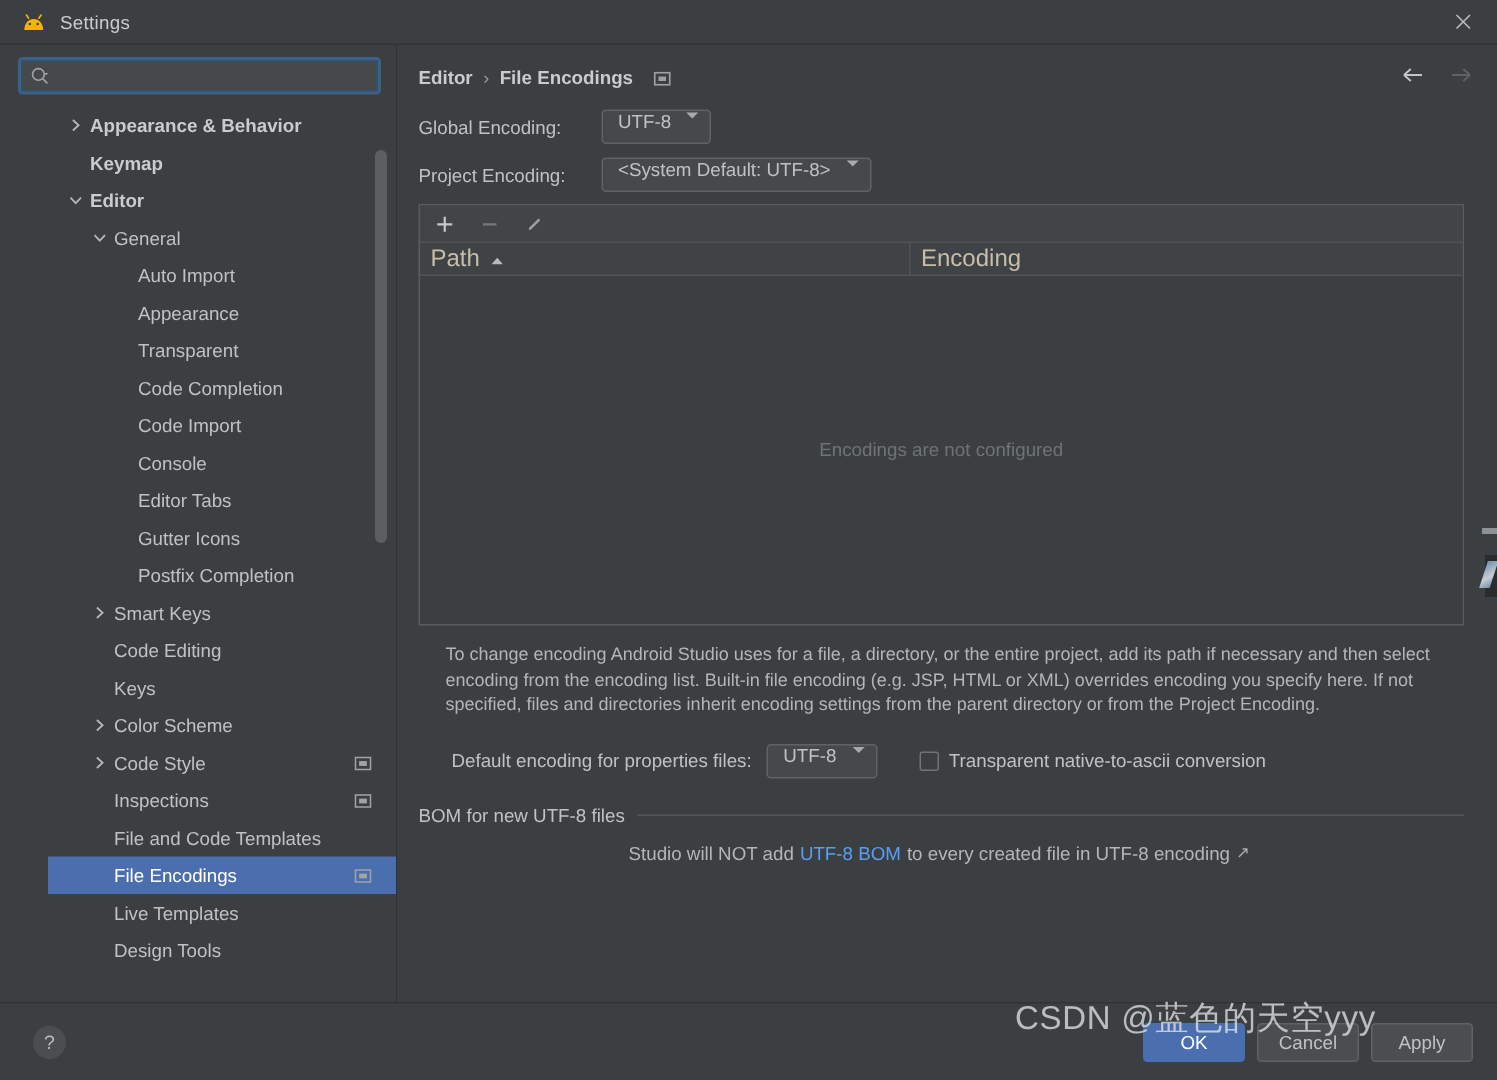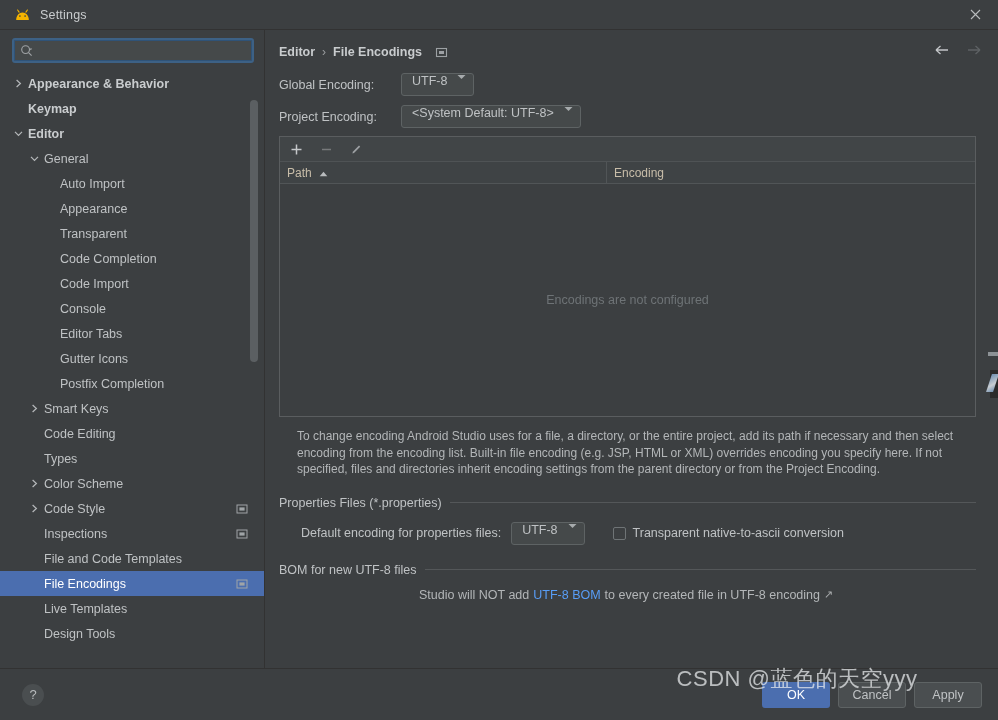--- a/index.html
+++ b/index.html
@@ -85,20 +85,21 @@
     position: relative;
     padding-top: 2px;
   }
   .tree-row {
     height: 25px;
     display: flex;
     align-items: center;
     padding-right: 22px;
     white-space: nowrap;
     position: relative;
+    margin-left: 32px;
   }
   .tree-row.sel { background: #4b6eaf; }
   .tree-row.sel .tree-label { color: #ffffff; }
   .tree-label { font-size: 12.5px; color: #bfc2c4; }
   .tree-label.bold { font-weight: bold; color: #c9ccce; }
   .twisty {
     width: 13px; height: 13px; flex: 0 0 13px;
     display: flex; align-items: center; justify-content: center;
     margin-right: 3px;
   }
@@ -182,21 +183,21 @@
   }
   .tb-btn { width: 16px; height: 16px; display:flex; align-items:center; justify-content:center; }
   .table-head {
     height: 22px;
     background: #3f4345;
     border-bottom: 1px solid #515557;
     display: flex;
     align-items: center;
   }
   .th {
-    font-size: 12px; color: #c2b7a6;
+    font-size: 16px; color: #c2b7a6;
     padding-left: 7px;
     height: 22px; display: flex; align-items: center; gap: 7px;
   }
   .th.path { width: 327px; border-right: 1px solid #515557; color: #c8bda9; }
   .th.enc { flex: 1; color: #c8bda9; }
   .table-body {
     flex: 1 1 auto;
     display: flex; align-items: center; justify-content: center;
     background: #3c3f41;
   }
@@ -423,21 +424,21 @@
               </svg>
             </span>
             <span class="tree-label">Smart Keys</span>
           </div>
           <div class="tree-row" style="padding-left: 28px;">
             <span class="twisty empty"></span>
             <span class="tree-label">Code Editing</span>
           </div>
           <div class="tree-row" style="padding-left: 28px;">
             <span class="twisty empty"></span>
-            <span class="tree-label">Types</span>
+            <span class="tree-label">Keys</span>
           </div>
           <div class="tree-row" style="padding-left: 28px;">
             <span class="twisty">
               <svg width="9" height="9" viewBox="0 0 9 9">
                 <path d="M2.6 1 L6.4 4.5 L2.6 8" stroke="#b5b8ba" stroke-width="1.2" fill="none"></path>
               </svg>
             </span>
             <span class="tree-label">Color Scheme</span>
           </div>
           <div class="tree-row" style="padding-left: 28px;">
@@ -575,24 +576,20 @@
           </div>
         </div>
         <div class="table-body">
           <span class="empty-msg">Encodings are not configured</span>
         </div>
       </div>
 
       <div class="help-para">To change encoding Android Studio uses for a file, a directory, or the entire project, add its path if necessary and then select encoding from the encoding list. Built-in file encoding (e.g. JSP, HTML or XML) overrides encoding you specify here. If not specified, files and directories inherit encoding settings from the parent directory or from the Project Encoding.</div>
 
       <div class="section">
-        <div class="section-title">
-          <span>Properties Files (*.properties)</span>
-          <span class="rule"></span>
-        </div>
         <div class="section-row">
           <span class="field-label">Default encoding for properties files:</span>
           <span class="combo">
             <span>UTF-8</span>
             <span class="caret">
               <svg width="9" height="6" viewBox="0 0 9 6">
                   <path d="M0.5 1 L4.5 5 L8.5 1 Z" fill="#a7abad"></path>
                 </svg>
             </span>
           </span>

